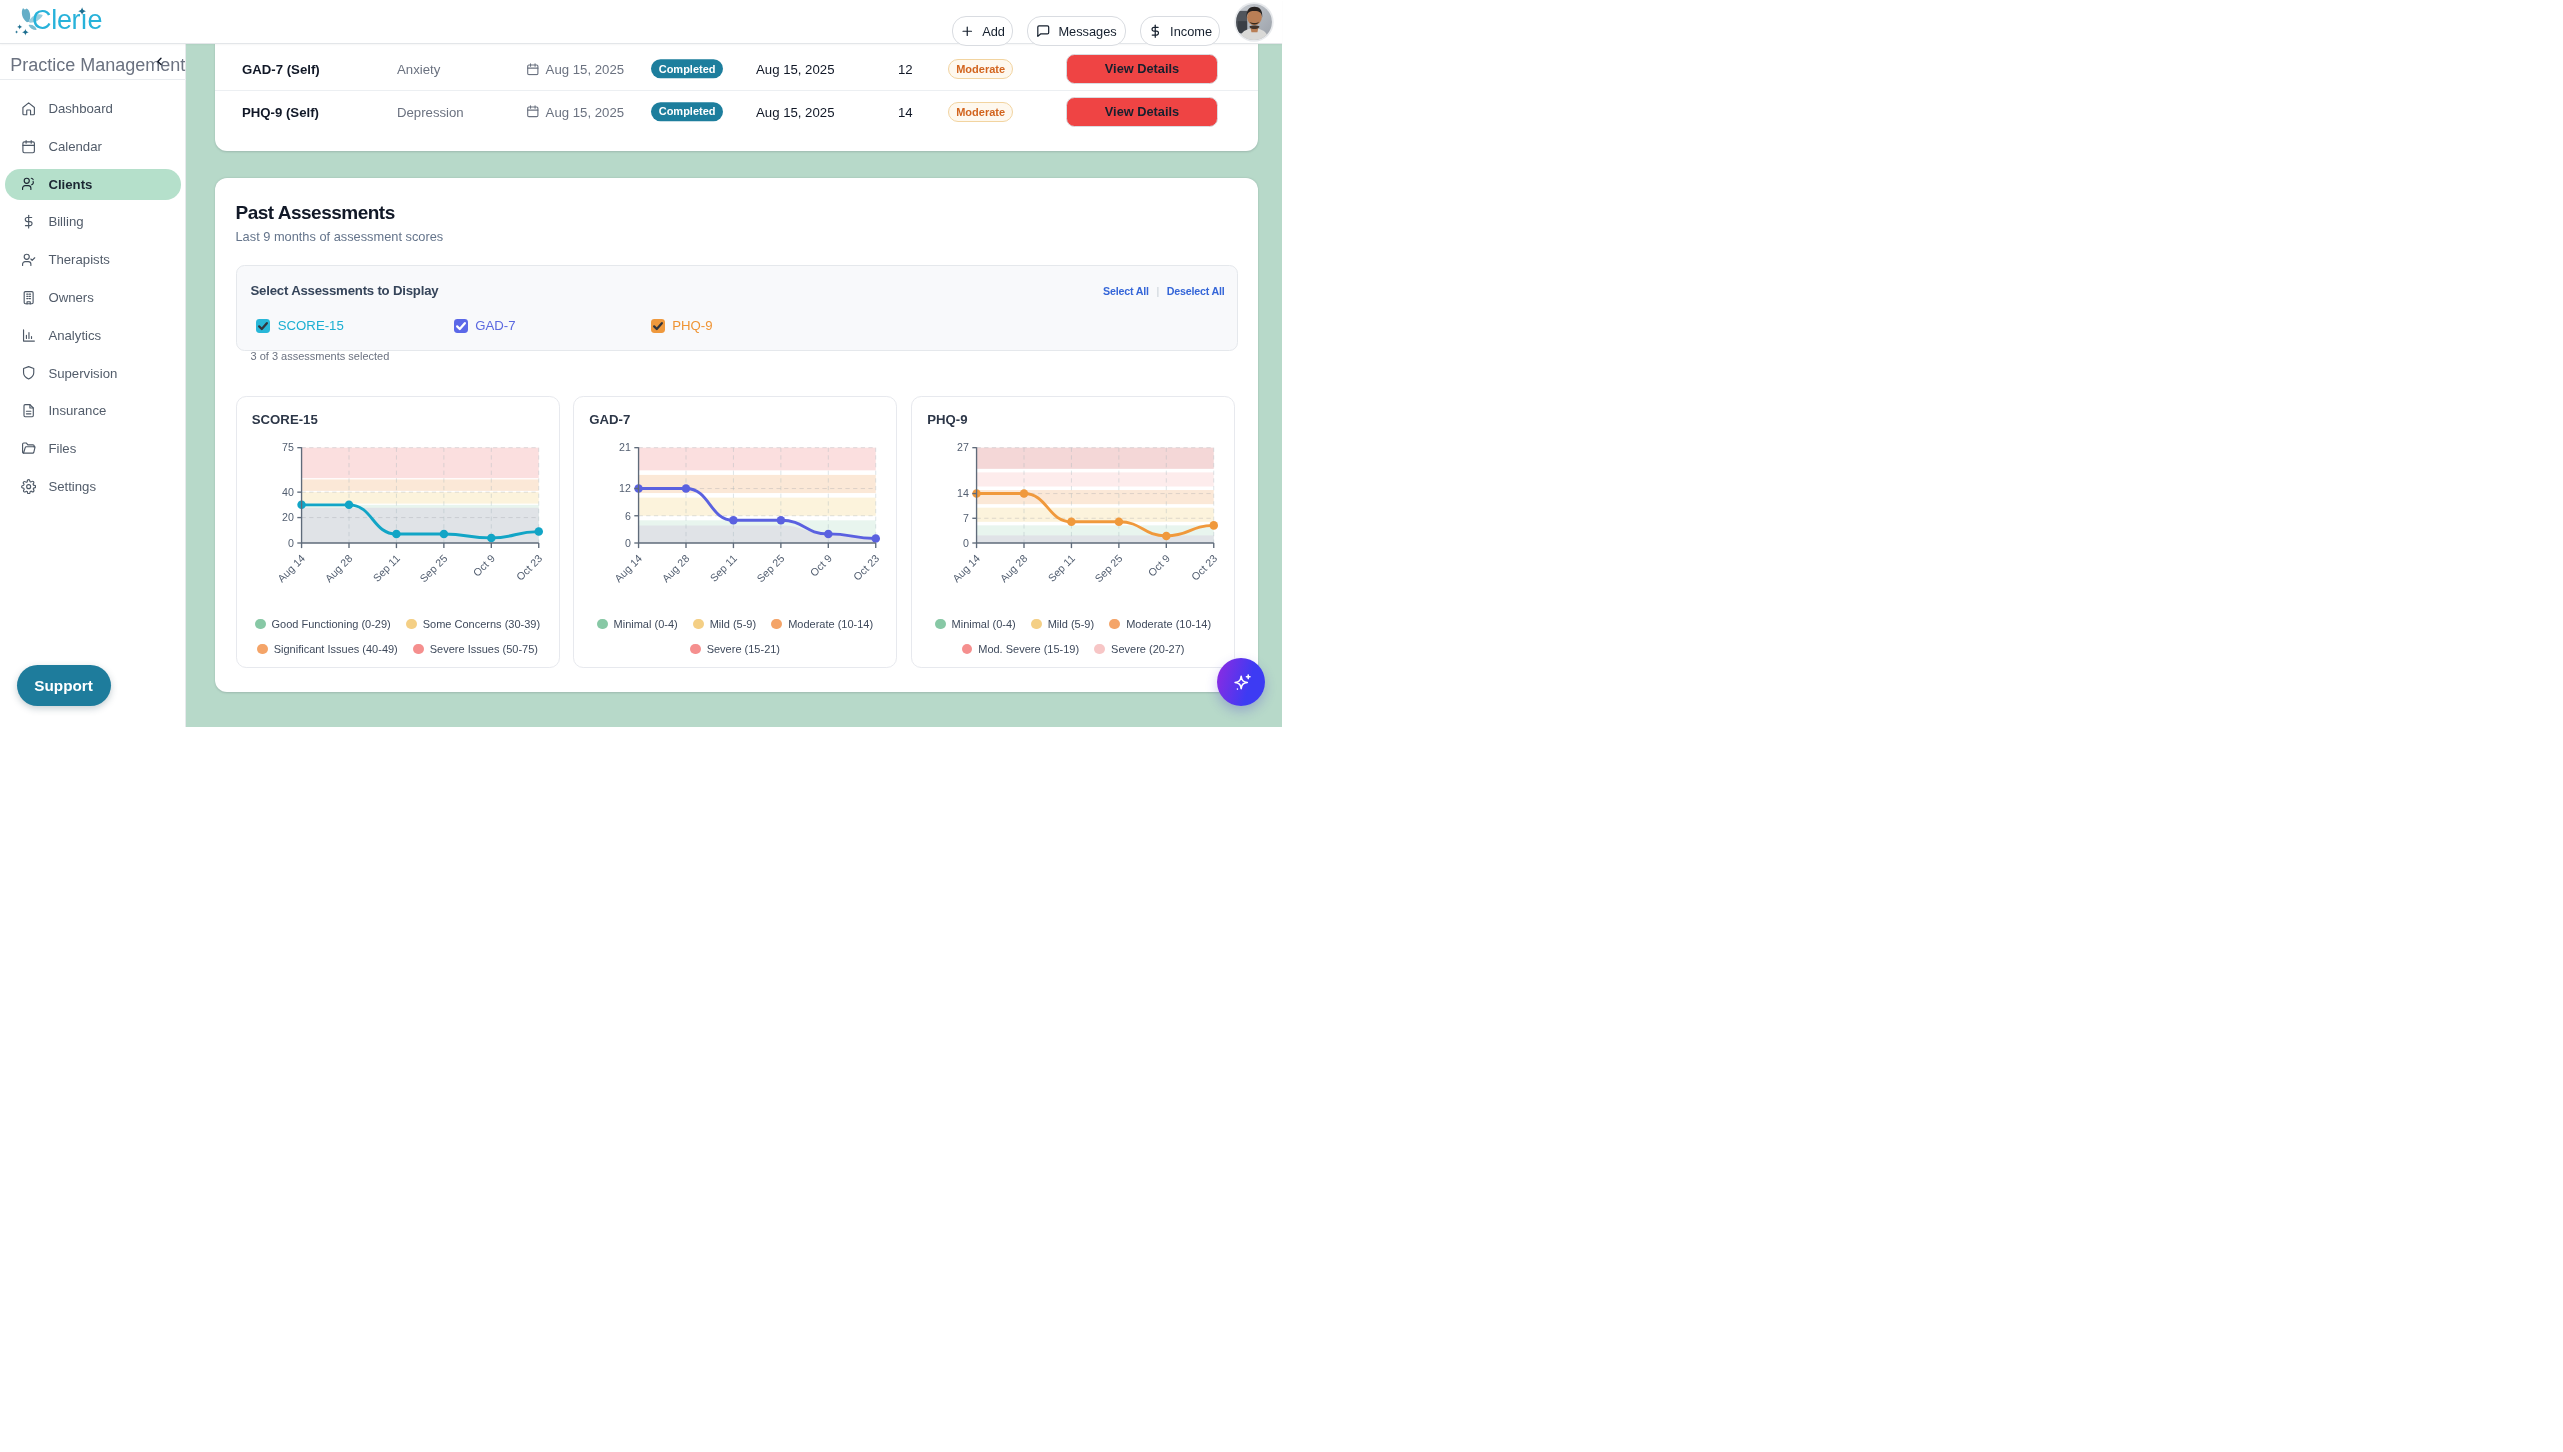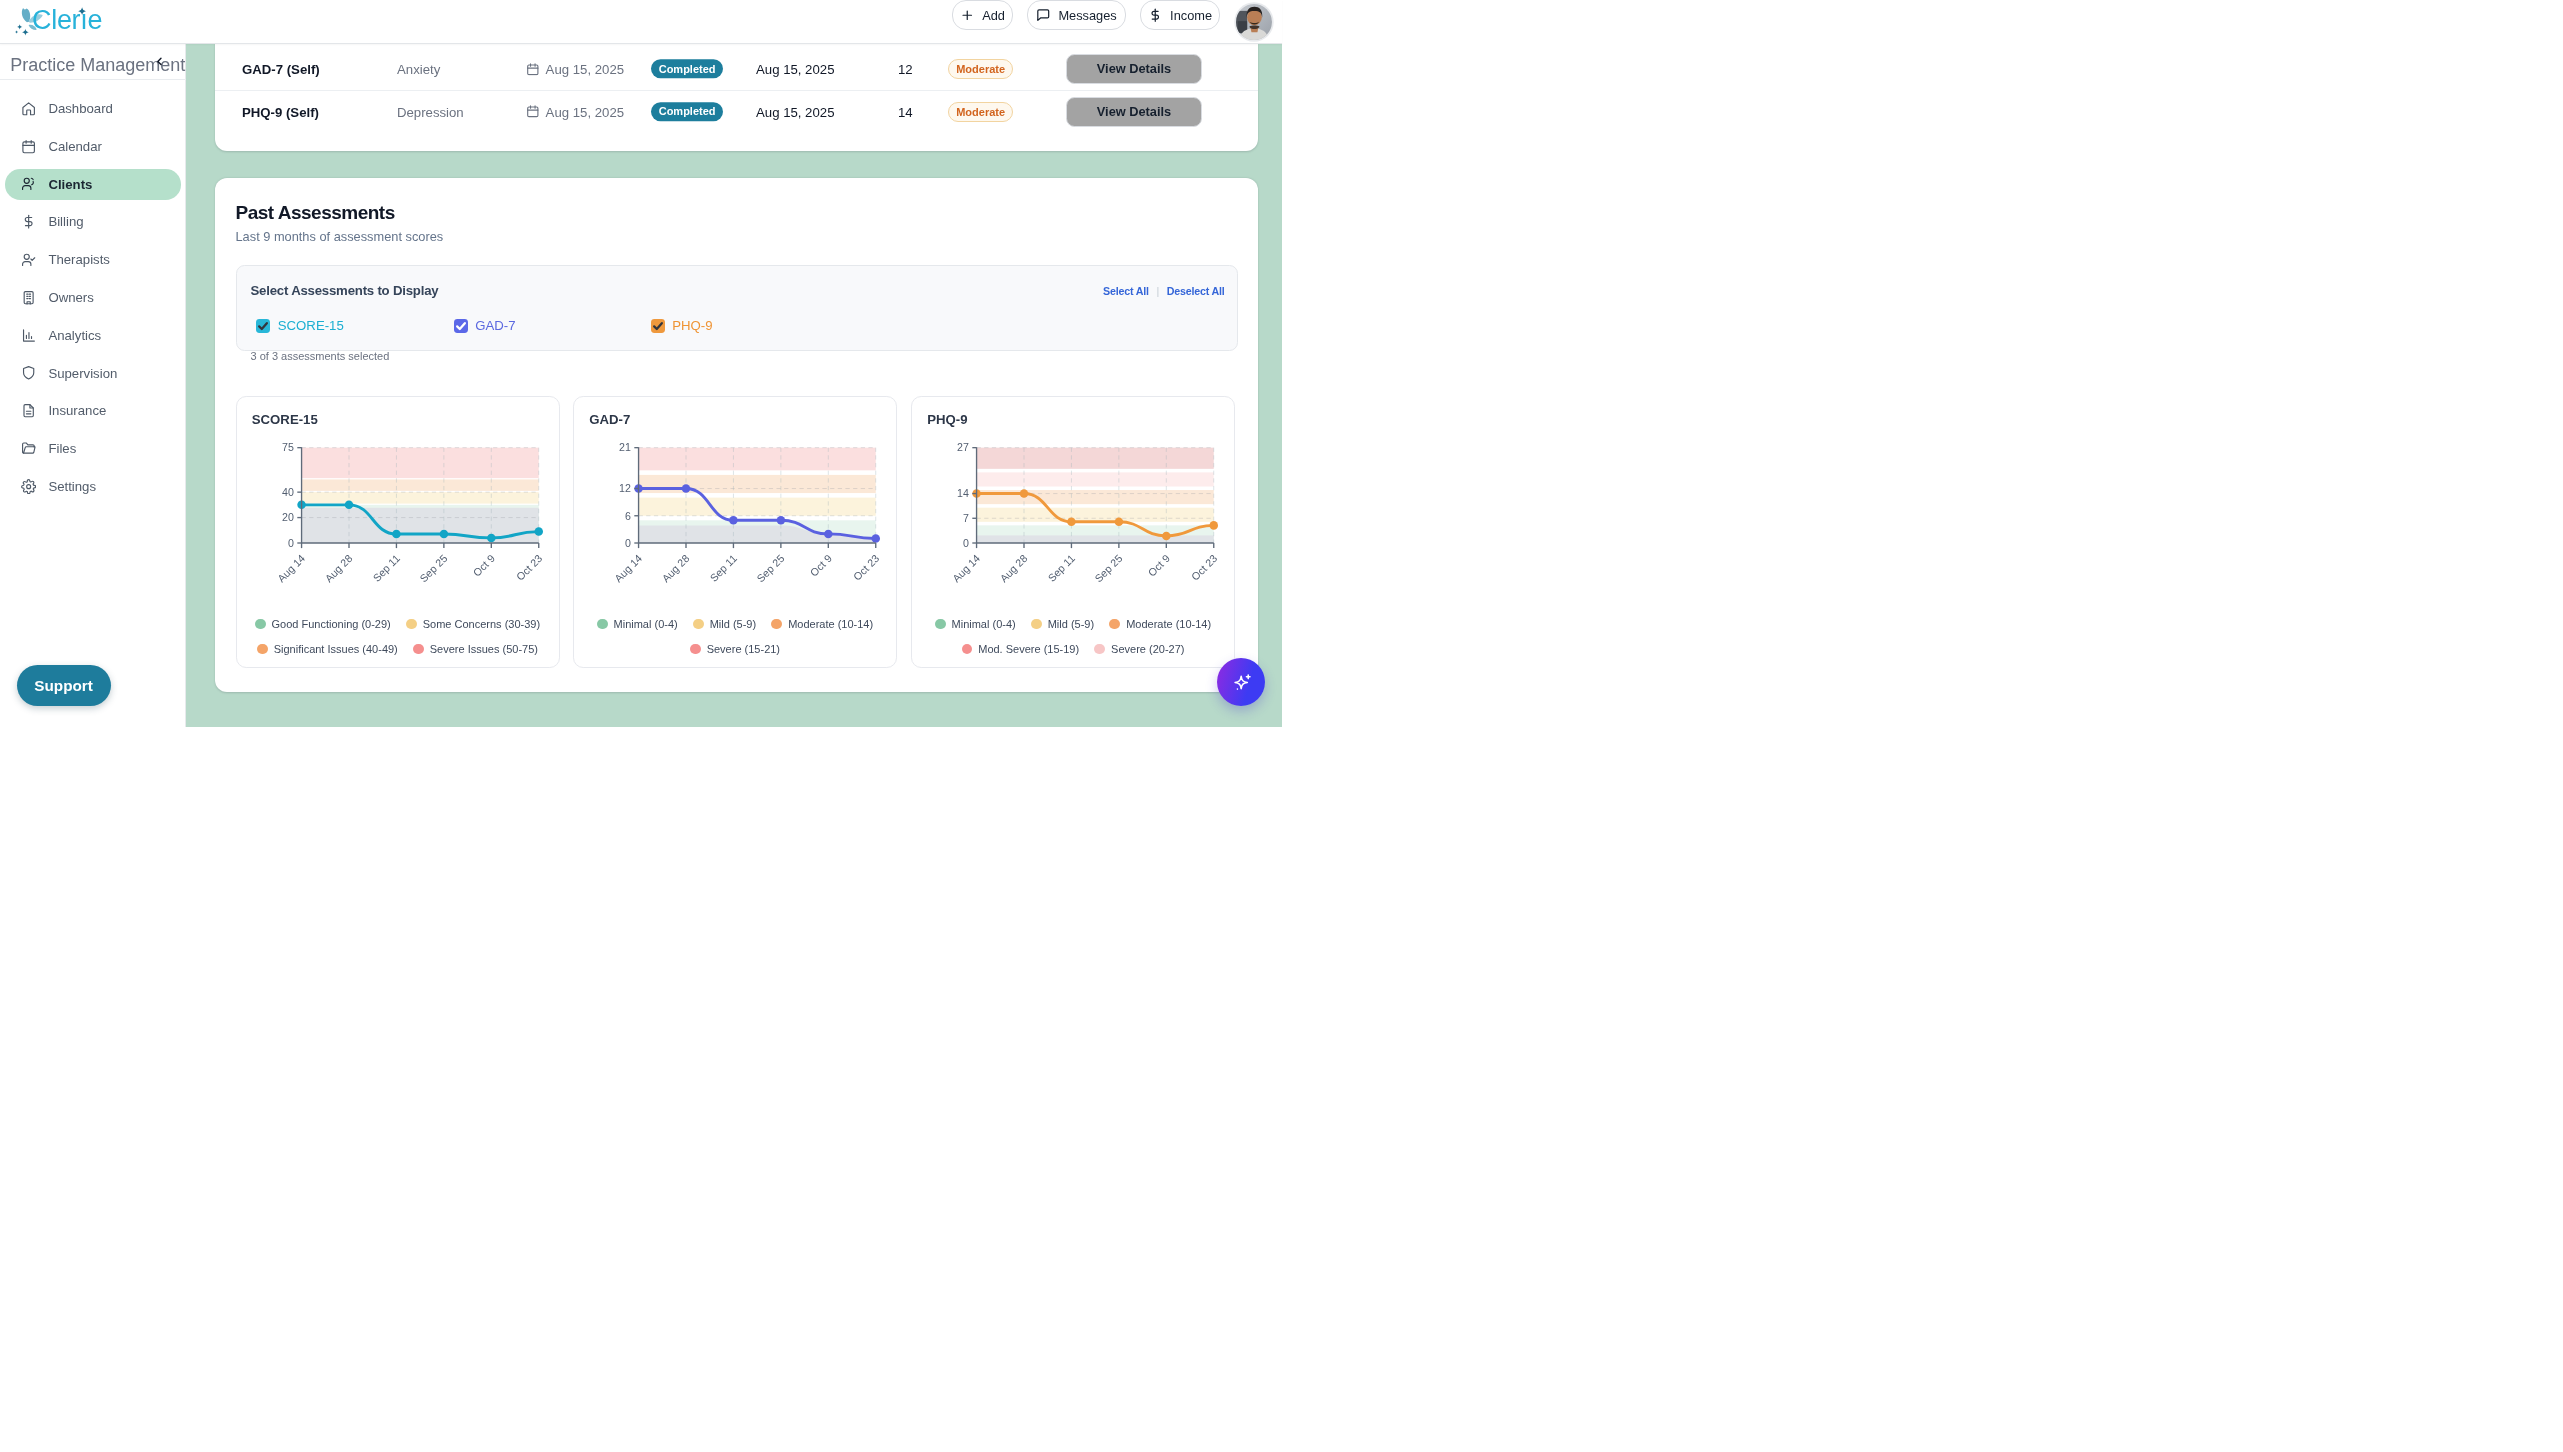--- a/index.html
+++ b/index.html
@@ -1,17 +1,17 @@
 <!DOCTYPE html>
 <html style="font-size:13.6px"><head><meta charset="utf-8"><style>
 * { margin:0; padding:0; box-sizing:border-box; }
 html,body { width:1282px; height:726px; font-family:"Liberation Sans", sans-serif; background:#fff; overflow:hidden; }
 .header { position:absolute; left:0; top:0; width:1282px; height:44px; background:#fff; border-bottom:0.9px solid #e3e6e9; box-shadow:0 0.9px 1.7px rgba(0,0,0,.04); z-index:30; }
 .logo-text { position:absolute; left:32px; top:5.1px; font-size:27px; color:#27b2da; letter-spacing:-0.3px; }
-.hbtn { position:absolute; top:0; height:30px; background:#fff; border:0.9px solid #d9dce1; border-radius:14px; font-family:"Liberation Sans",sans-serif; font-size:12.8px; font-weight:500; color:#16202e; display:flex; align-items:center; justify-content:center; gap:7.7px; }
+.hbtn { position:absolute; top:16px; height:30px; background:#fff; border:0.9px solid #d9dce1; border-radius:14px; font-family:"Liberation Sans",sans-serif; font-size:12.8px; font-weight:500; color:#16202e; display:flex; align-items:center; justify-content:center; gap:7.7px; }
 .hbtn svg { width:14.5px; height:14.5px; }
 .avatar { position:absolute; left:1236px; top:4.3px; width:36px; height:36px; border-radius:50%; overflow:hidden; box-shadow:0 0 0 1.7px #e8eaed; }
 .sidebar { position:absolute; left:0; top:44px; width:186px; height:683px; background:#fff; border-right:0.9px solid #e7eaec; z-index:20; }
 .sb-head { position:absolute; left:0; top:0; width:186px; height:36px; border-bottom:0.9px solid #e9ecef; }
 .sb-head .t { position:absolute; left:10.2px; top:11px; font-size:18px; color:#6b7280; }
 .sb-head svg { position:absolute; right:20.5px; top:11px; width:12.8px; height:12.8px; }
 .nav { position:absolute; top:49px; left:5.1px; width:176px; }
 .nav-item { position:relative; height:31px; margin-bottom:6.8px; border-radius:15.3px; display:flex; align-items:center; padding-left:16px; gap:12px; color:#525c6a; font-size:13.2px; }
 .nav-item.active { background:#b5e0cb; color:#1c2733; font-weight:700; }
 .nav-item.active svg { stroke:#1c2733; }
@@ -27,21 +27,21 @@
 .c2 { left:182px; font-size:13.2px; color:#6b7280; }
 .c3 { left:311px; font-size:13.2px; color:#6b7280; display:flex; align-items:center; gap:6px; }
 .calicon { width:13.6px; height:13.6px; }
 .c4 { left:436px; }
 .c5 { left:541px; font-size:13.2px; color:#111827; }
 .c6 { left:683px; font-size:13.2px; color:#111827; }
 .c7 { left:733px; }
 .c8 { left:851px; }
 .pill-done { display:inline-block; background:#1d7e9d; color:#fff; font-size:11px; font-weight:600; padding:3.8px 7.7px; border-radius:11px; }
 .pill-mod { display:inline-block; background:#fef8ee; color:#d2641e; border:0.9px solid #f2d4a0; font-size:11px; font-weight:600; padding:3px 7.2px; border-radius:11px; }
-.btn-view { width:136px; height:30px; background:#a3a3a3; border:0.9px solid #d9dce1; border-radius:8.5px; font-family:"Liberation Sans",sans-serif; font-size:12.8px; font-weight:600; color:#16202e; }
+.btn-view { width:152px; height:30px; background:#ef4444; border:0.9px solid #d9dce1; border-radius:8.5px; font-family:"Liberation Sans",sans-serif; font-size:12.8px; font-weight:600; color:#16202e; }
 .bigcard { left:29px; top:134px; width:1043px; height:514px; border-radius:12px; }
 .bc-title { position:absolute; left:20.5px; top:24px; font-size:19px; font-weight:700; letter-spacing:-0.5px; color:#111827; }
 .bc-sub { position:absolute; left:20.5px; top:51px; font-size:12.8px; color:#64748b; }
 .selpanel { position:absolute; left:20.5px; top:87px; width:1002px; height:86px; background:#f8f9fb; border:0.9px solid #e5e8ec; border-radius:8.5px; }
 .sp-title { position:absolute; left:14px; top:17px; font-size:13.2px; font-weight:700; letter-spacing:-0.2px; color:#36455a; }
 .sp-links { position:absolute; right:12px; top:19px; font-size:10.7px; font-weight:700; letter-spacing:-0.2px; color:#3566d8; }
 .sp-links .sep { color:#c6cdd6; font-weight:400; padding:0 7.7px; }
 .cbrow { position:absolute; left:0; top:52px; width:100%; height:15.3px; }
 .cbitem { position:absolute; display:flex; align-items:center; gap:7.7px; font-size:13.2px; font-weight:500; }
 .cb { width:14px; height:14px; border-radius:3.4px; display:inline-flex; }

